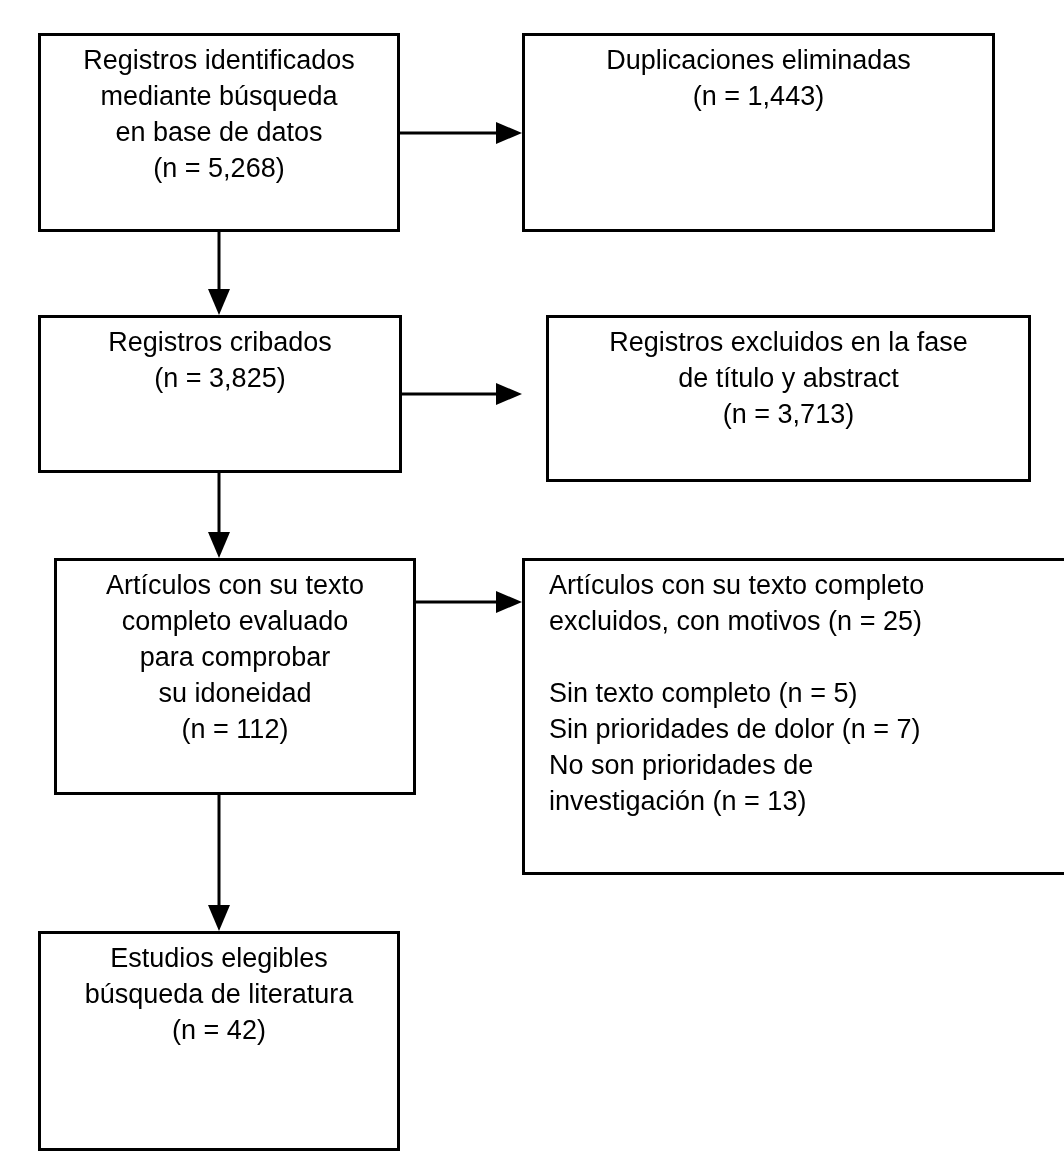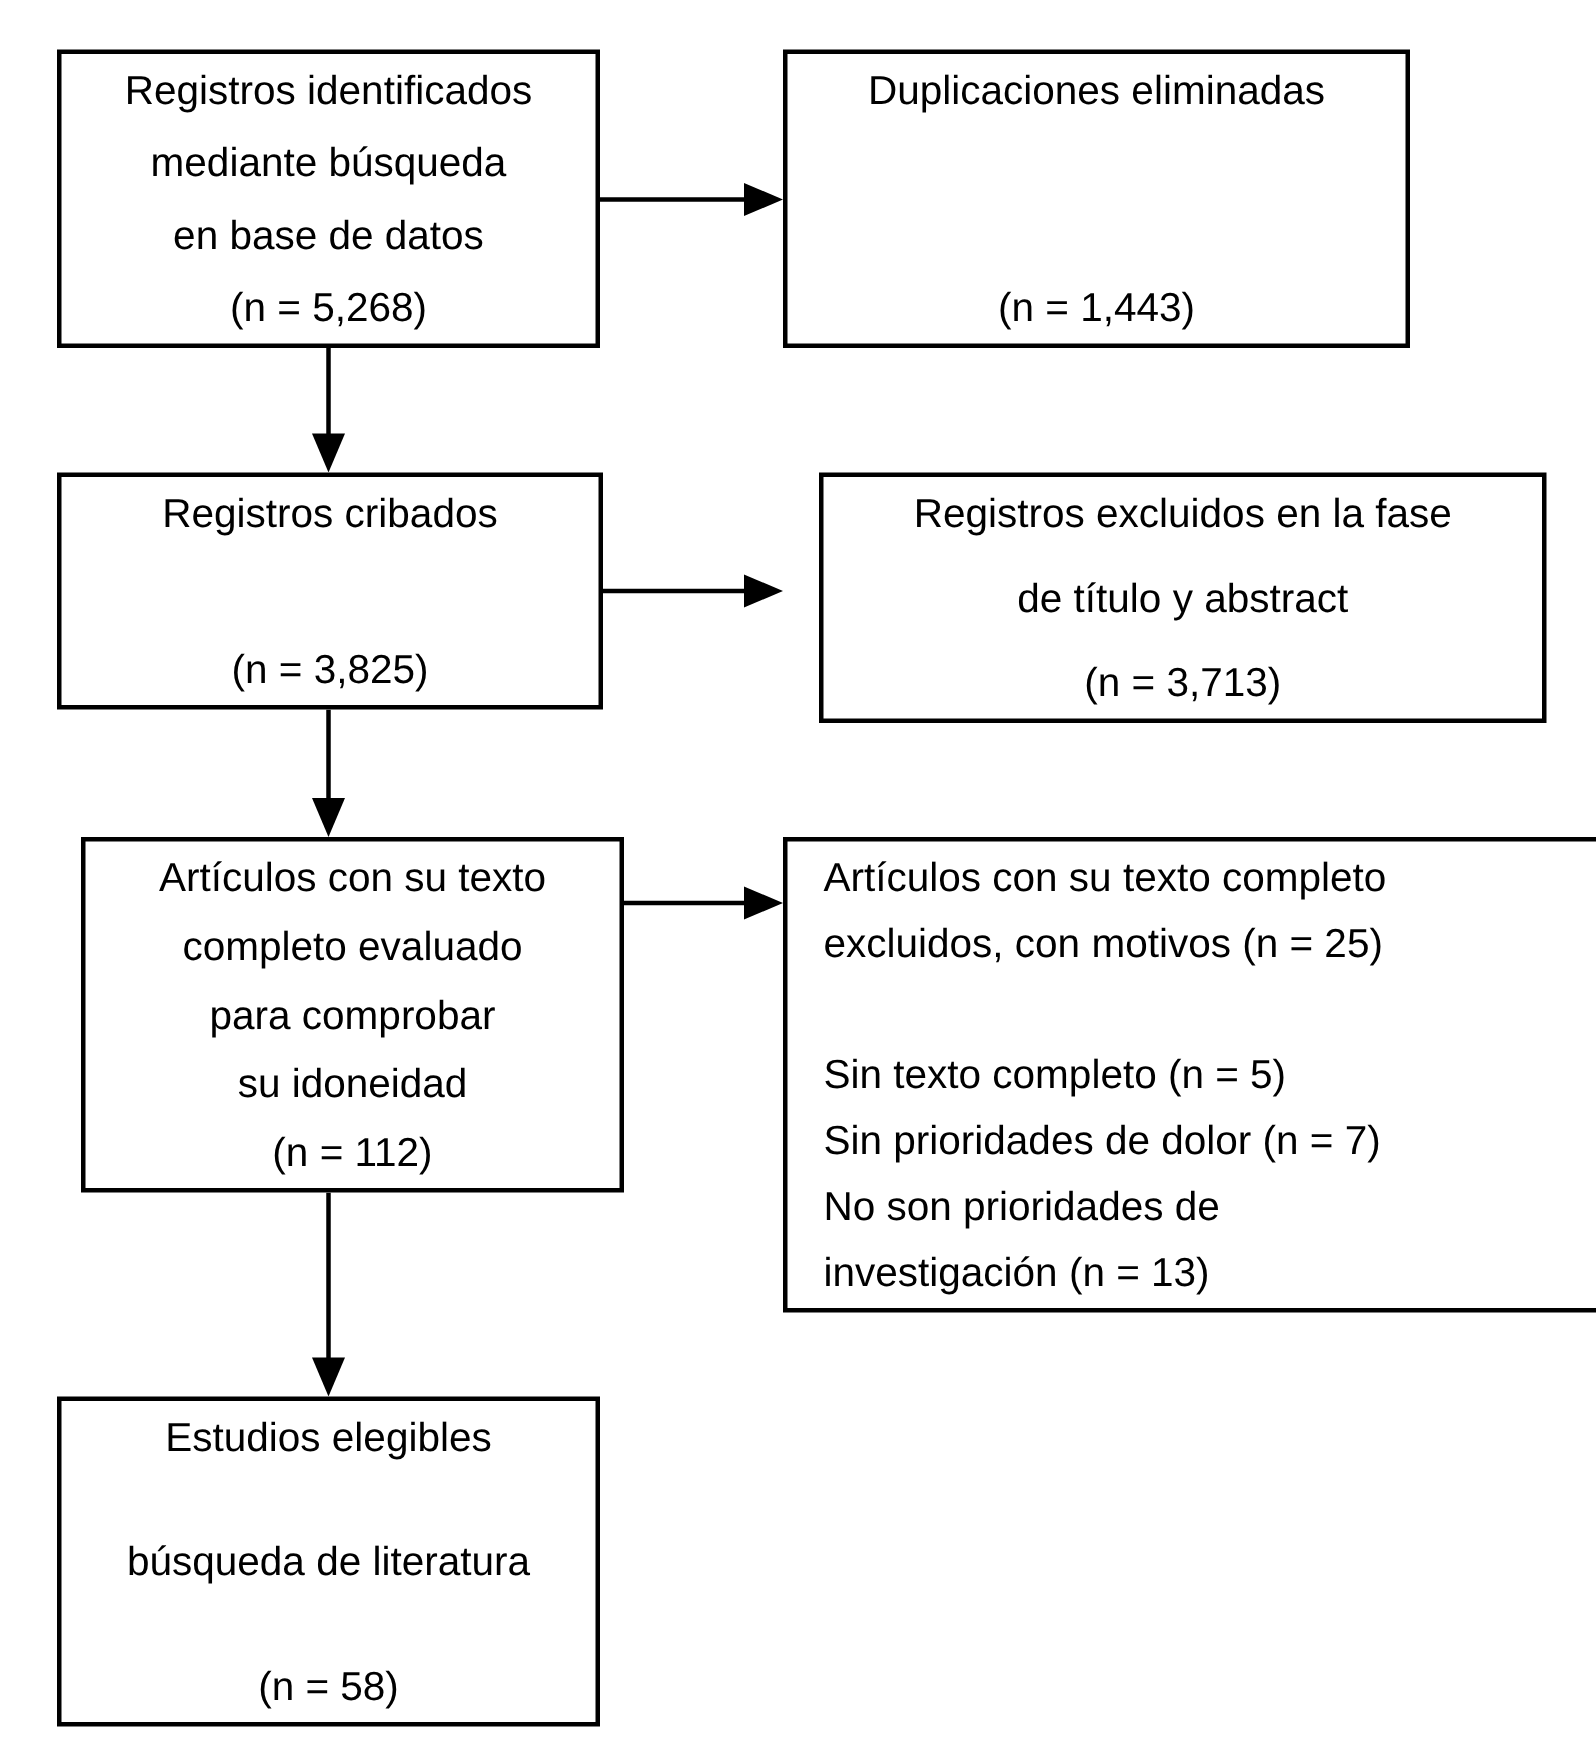--- a/index.html
+++ b/index.html
@@ -27,21 +27,21 @@
     height: 1158px;
     pointer-events: none;
   }
   .box {
     position: absolute;
     box-sizing: border-box;
     border: 3px solid #000000;
     background: #ffffff;
     display: flex;
     flex-direction: column;
-    justify-content: space-between;
+    justify-content: flex-start;
     font-size: 27px;
     line-height: 36px;
   }
   .box.centered {
     align-items: center;
     text-align: center;
     padding: 6px 10px;
   }
   .box.lefttext {
     align-items: flex-start;
@@ -94,21 +94,21 @@
     </g>
   </svg>
 
   <div class="box centered" style="left:38px; top:33px; width:362px; height:199px;">
     <div class="line">Registros identificados</div>
     <div class="line">mediante búsqueda</div>
     <div class="line">en base de datos</div>
     <div class="line">(n = 5,268)</div>
   </div>
 
-  <div class="box centered" style="left:522px; top:33px; width:418px; height:199px;">
+  <div class="box centered" style="left:522px; top:33px; width:473px; height:199px;">
     <div class="line">Duplicaciones eliminadas</div>
     <div class="line">(n = 1,443)</div>
   </div>
 
   <div class="box centered" style="left:38px; top:315px; width:364px; height:158px;">
     <div class="line">Registros cribados</div>
     <div class="line">(n = 3,825)</div>
   </div>
 
   <div class="box centered" style="left:546px; top:315px; width:485px; height:167px;">
@@ -131,16 +131,16 @@
     <div class="line"></div>
     <div class="line">Sin texto completo (n = 5)</div>
     <div class="line">Sin prioridades de dolor (n = 7)</div>
     <div class="line">No son prioridades de</div>
     <div class="line">investigación (n = 13)</div>
   </div>
 
   <div class="box centered" style="left:38px; top:931px; width:362px; height:220px;">
     <div class="line">Estudios elegibles</div>
     <div class="line">búsqueda de literatura</div>
-    <div class="line">(n = 58)</div>
+    <div class="line">(n = 42)</div>
   </div>
 
 </div>
 
 </body></html>

